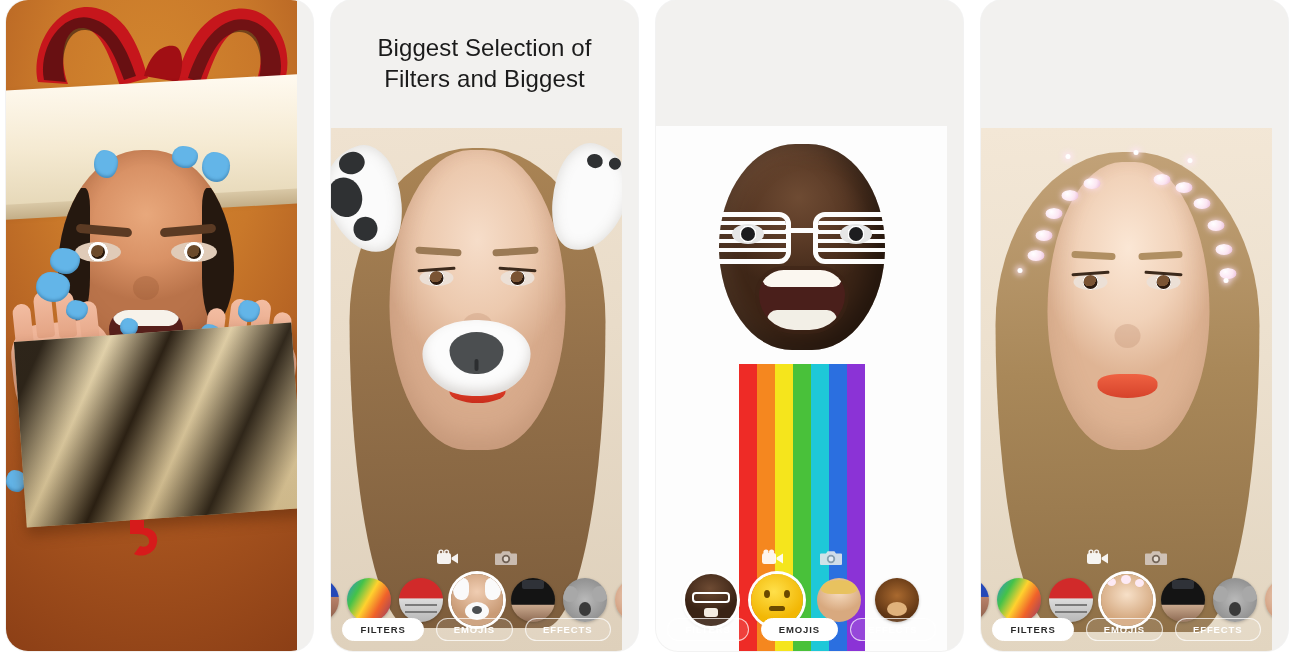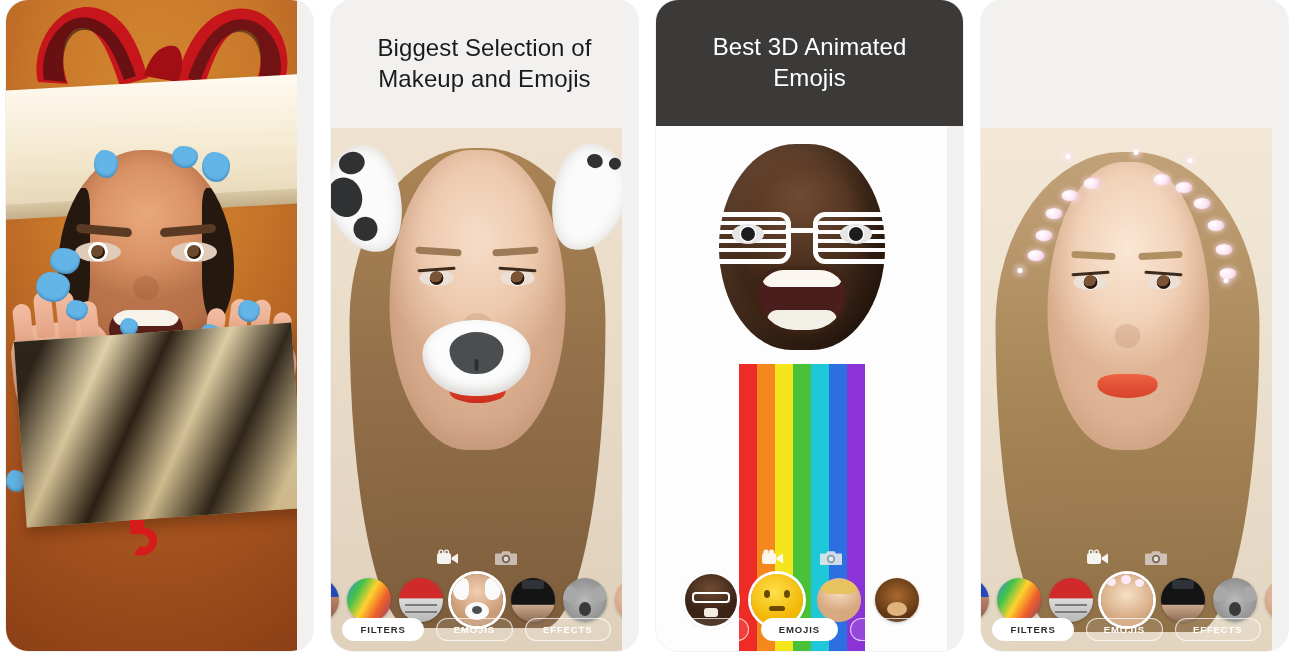--- a/index.html
+++ b/index.html
@@ -268,21 +268,21 @@
       <svg class="gift-tail" viewBox="0 0 48 44">
         <path d="M4 4 L18 4 L18 12 C28 12 34 20 30 30 C27 38 16 42 8 38 L14 30 C20 32 24 29 23 24 C22 19 17 18 10 18 L4 18 Z" fill="#d61b1b"></path>
       </svg>
     </div>
   </div>
 
   <div class="panel">
     <div class="headline light h-tall">
       <div>
         <span>Biggest Selection of</span>
-        <span>Makeup and Emojis</span>
+        <span>Filters and Biggest</span>
       </div>
     </div>
 
     <div class="screen below-tall">
       <div class="bg-wall-a"></div>
 
       <div class="portrait" style="top:0;width:307px;height:523px;">
         <div class="p-hair" style="left:26px;top:20px;width:256px;height:480px;
                     background:linear-gradient(178deg,#ab8555 0%,#94714a 45%,#7d5d3c 100%);
                     border-radius:48% 48% 24% 24%/36% 36% 64% 64%;"></div>
@@ -364,26 +364,20 @@
         <div class="modes">
           <div class="mode on">FILTERS</div>
           <div class="mode off">EMOJIS</div>
           <div class="mode off">EFFECTS</div>
         </div>
       </div>
     </div>
   </div>
 
   <div class="panel">
-    <div class="headline dark h-dark">
-      <div>
-        <span>Best 3D Animated</span>
-        <span>Emojis</span>
-      </div>
-    </div>
 
     <div class="screen below-dark">
       <div class="bg-white"></div>
 
       <div class="rainbow" style="top:238px;width:126px;height:287px;">
         <i style="width:18px;background:#ee2b26"></i>
         <i style="width:18px;background:#f5871f"></i>
         <i style="width:18px;background:#f5e51c"></i>
         <i style="width:18px;background:#49c13a"></i>
         <i style="width:18px;background:#1ec8d8"></i>

